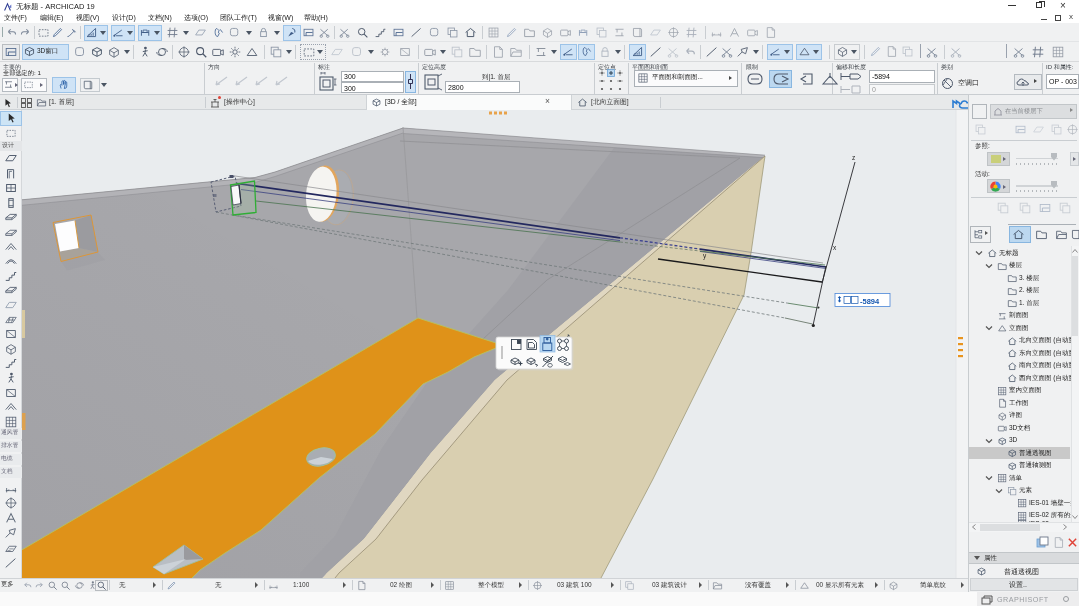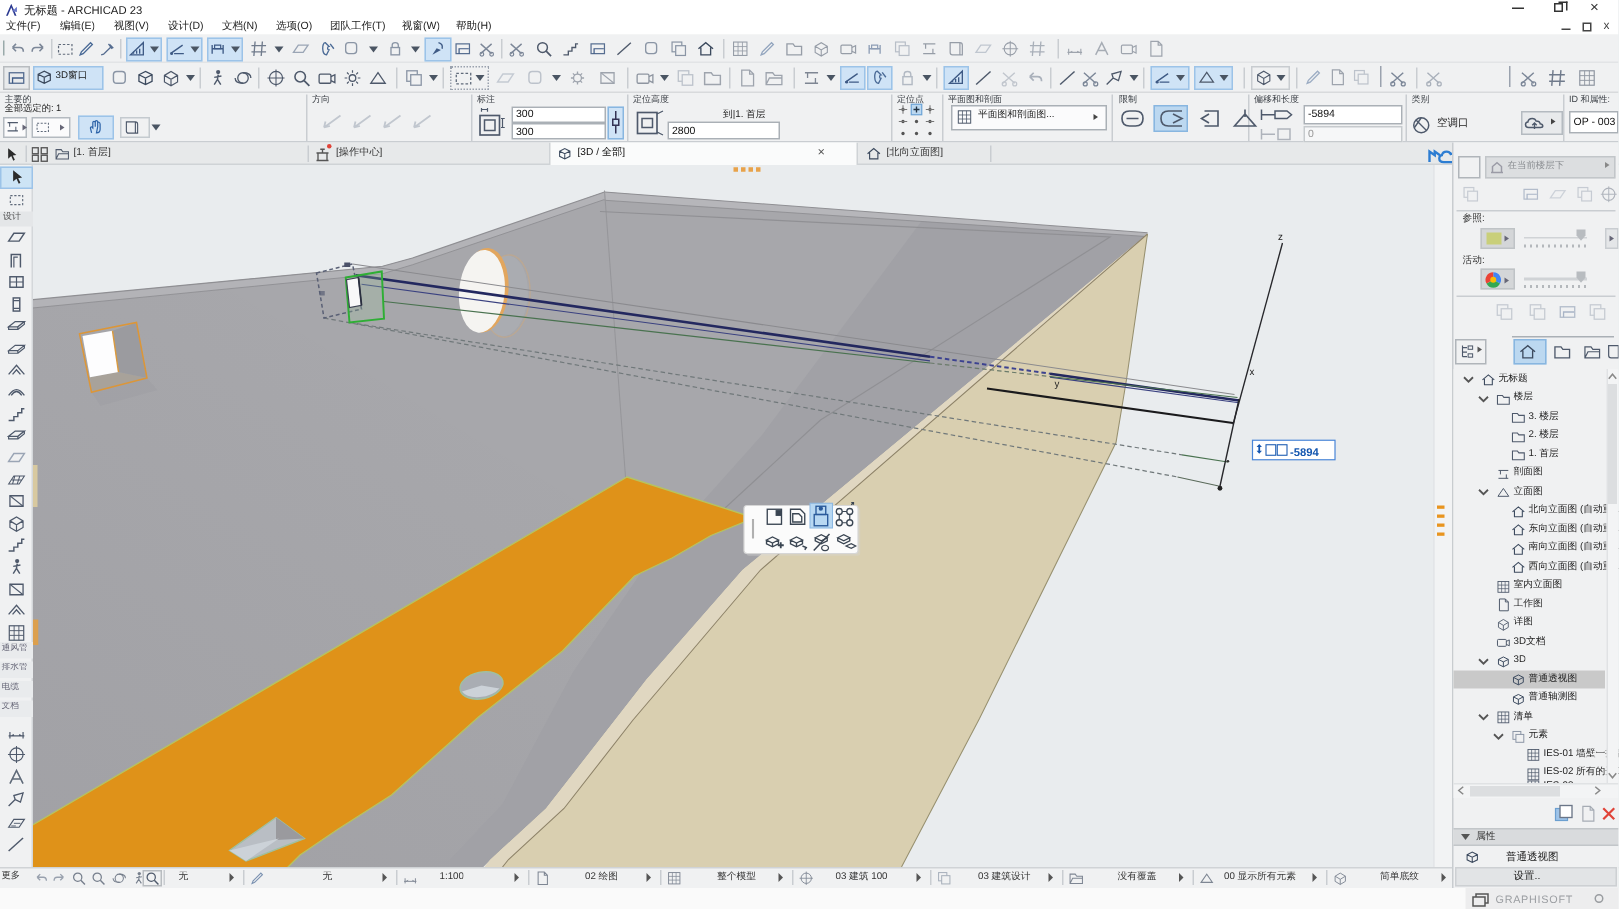--- a/index.html
+++ b/index.html
@@ -220,21 +220,21 @@
         <rect x="9" y="10.5" width="4" height="3" fill="none" stroke="#4e596b" stroke-width="0.9"></rect>
       </symbol>
 </defs>
   </svg>
 
 <div class="ab" style="left:0px;top:0px;width:1079px;height:11.5px;background:#ffffff;"></div>
 <svg class="ab" style="left:3px;top:1.5px" width="9" height="9">
     <path d="M1 8.5 L4.5 0.5 L8 8.5 L6.8 8.5 L4.5 3 L2.2 8.5 Z" fill="#2b3990"></path>
     <path d="M5.2 5.5 L8.3 2.5 L8.3 6 Z" fill="#6b79c9"></path>
   </svg>
-<div class="ab tx" style="left:16px;top:1.5px;font-size:7.5px;line-height:9.5px;color:#1a1a1a;">无标题 - ARCHICAD 23</div>
+<div class="ab tx" style="left:16px;top:1.5px;font-size:7.5px;line-height:9.5px;color:#1a1a1a;">无标题 - ARCHICAD 19</div>
 <div class="ab" style="left:1008px;top:5px;width:8px;height:1.2px;background:#333"></div>
 <div class="ab" style="left:1036px;top:2px;width:6px;height:6px;border:1px solid #333"></div>
 <div class="ab" style="left:1038.5px;top:0.5px;width:6px;height:6px;border:1px solid #333;border-bottom:none;border-left:none"></div>
 <div class="ab tx" style="left:1060px;top:-0.5px;font-size:10px;line-height:12px;color:#333;">×</div>
 <div class="ab" style="left:0px;top:11.5px;width:1079px;height:11.5px;background:#ffffff;"></div>
 <div class="ab tx" style="left:4px;top:13px;font-size:7px;line-height:9px;color:#1a1a1a;">文件(F)</div>
 <div class="ab tx" style="left:40px;top:13px;font-size:7px;line-height:9px;color:#1a1a1a;">编辑(E)</div>
 <div class="ab tx" style="left:76px;top:13px;font-size:7px;line-height:9px;color:#1a1a1a;">视图(V)</div>
 <div class="ab tx" style="left:112px;top:13px;font-size:7px;line-height:9px;color:#1a1a1a;">设计(D)</div>
 <div class="ab tx" style="left:148px;top:13px;font-size:7px;line-height:9px;color:#1a1a1a;">文档(N)</div>

